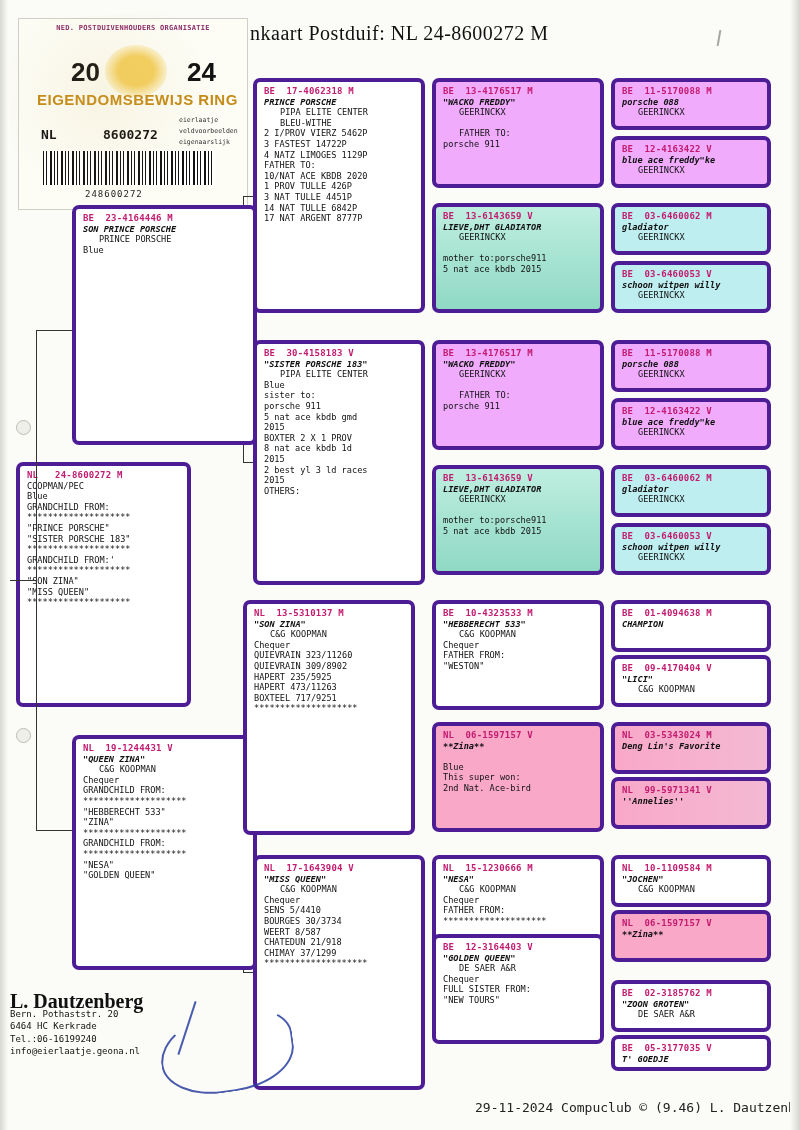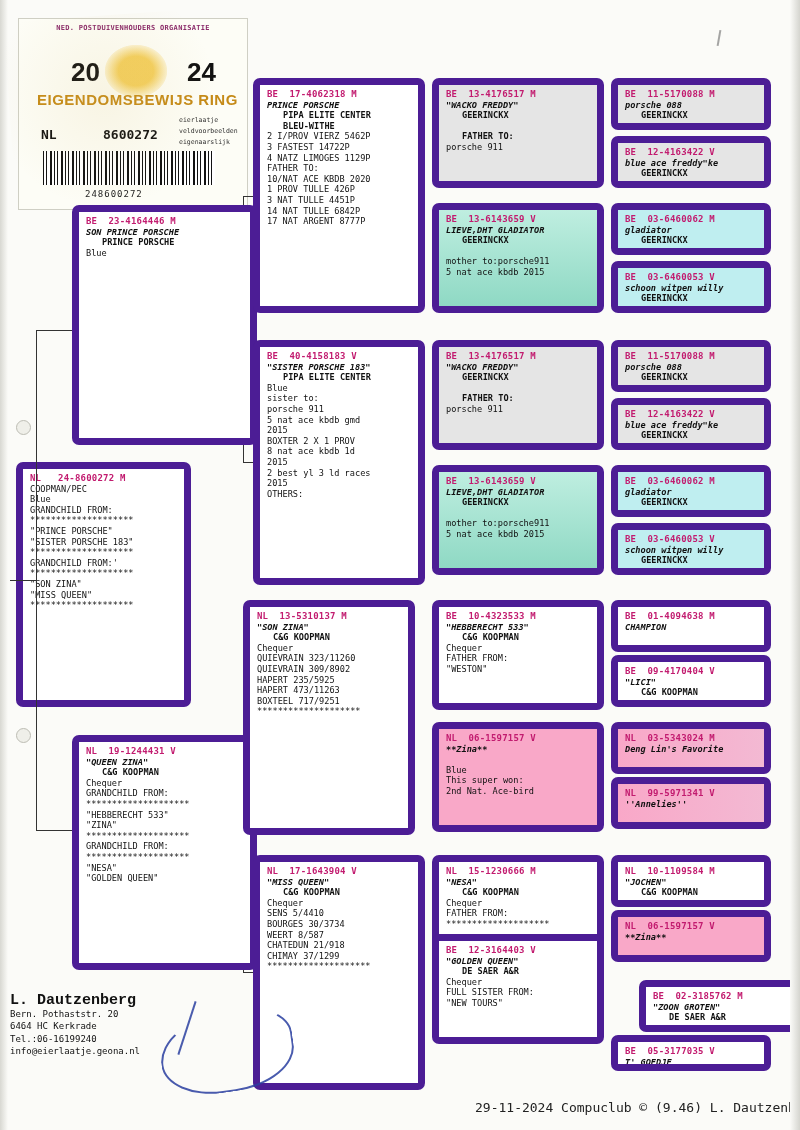--- a/index.html
+++ b/index.html
@@ -67,49 +67,49 @@
   }
   .watermark{
     position:absolute;left:10px;top:14px;width:240px;height:200px;
     border:0;transform:rotate(-4deg);
     background:radial-gradient(circle at 40% 40%, rgba(210,180,90,.12), rgba(255,255,255,0) 60%);
     pointer-events:none;
   }
   
   .box{
     position:absolute;box-sizing:border-box;
-    border:7px solid #4c1d95;border-radius:7px;
+    border:4px solid #4c1d95;border-radius:7px;
     padding:4px 6px 4px 7px;
     font-size:8.6px;line-height:10.6px;color:#111;
     overflow:hidden;background:#fff;
   }
   .box .hdr{font-weight:bold;font-size:9px;letter-spacing:.2px;white-space:nowrap;}
   .box .hdr .cc{color:#c21b6f;font-weight:bold;}
   .box .hdr .rn{color:#c21b6f;font-weight:bold;}
   .nm{font-style:italic;font-weight:bold;white-space:nowrap;}
-  .bold{font-weight:bold;white-space:nowrap;padding-left:16px;}
+  .bold{font-weight:normal;white-space:nowrap;padding-left:16px;}
   .ln{white-space:nowrap;}
   .w{background:#ffffff;}
-  .yel{background:#e5e5e5;}
+  .yel{background:#f0abfc;}
   .cyan{background:#bfeef0;}
   .pink{background:#f9a8c8;}
   .pinkg{background:linear-gradient(to right,#f9a8c8,#f3b9d3);}
   .tealg{background:linear-gradient(to bottom,#bfeee0,#8fd9c4);}
   
   .ln-h{position:absolute;height:1px;background:#333;}
   .ln-v{position:absolute;width:1px;background:#333;}
   .punch{
     position:absolute;width:13px;height:13px;border:1px solid #bdbdb4;border-radius:50%;
     background:#efefe9;
   }
   
   .foot{
     position:absolute;left:10px;top:995px;font-size:9px;line-height:12.5px;color:#111;
   }
-  .foot .fname{font-family:Liberation Mono, monospace;font-size:15px;font-weight:bold;}
+  .foot .fname{font-family:Liberation Serif, serif;font-size:20px;font-weight:bold;}
   .footright{
     position:absolute;left:475px;top:1100px;font-size:13px;color:#222;white-space:nowrap;
   }
   .scribble{
     position:absolute;left:160px;top:1010px;width:130px;height:78px;
     border:2px solid #2a3fa0;border-radius:60% 40% 50% 45%;
     transform:rotate(-8deg);opacity:.85;border-top-color:transparent;
   }
   .scribble2{
     position:absolute;left:186px;top:1000px;width:2px;height:56px;background:#2a3fa0;
@@ -118,20 +118,21 @@
   .pen-tick{
     position:absolute;left:718px;top:30px;width:2px;height:16px;background:#6b6b6b;opacity:.6;
     transform:rotate(10deg);
   }
 </style>
 </head>
 <body>
 
 <div id="sheet">
 
+  <div class="title">nkaart Postduif: NL  24-8600272 M</div>
   <div class="pen-tick"></div>
 
   <div class="ringcard">
     <div class="ring-logo"></div>
     <div class="ring-top">NED. POSTDUIVENHOUDERS ORGANISATIE</div>
     <div class="ring-year ring-y1">20</div>
     <div class="ring-year ring-y2">24</div>
     <div class="ring-em">EIGENDOMSBEWIJS RING</div>
     <div class="ring-nl">NL</div>
     <div class="ring-num">8600272</div>
@@ -200,21 +201,21 @@
         <div class="ln">3 FASTEST 14722P</div>
         <div class="ln">4 NATZ LIMOGES 1129P</div>
         <div class="ln">FATHER TO:</div>
         <div class="ln">10/NAT ACE KBDB 2020</div>
         <div class="ln">1 PROV TULLE 426P</div>
         <div class="ln">3 NAT TULLE 4451P</div>
         <div class="ln">14 NAT TULLE 6842P</div>
         <div class="ln">17 NAT ARGENT 8777P</div>
       </div>
       <div class="box w" style="left: 253px; top: 340px; width: 172px; height: 245px;">
-        <div class="hdr"><span class="cc">BE</span>&nbsp;&nbsp;<span class="rn">40-4158183 V</span></div>
+        <div class="hdr"><span class="cc">BE</span>&nbsp;&nbsp;<span class="rn">30-4158183 V</span></div>
         <div class="nm">"SISTER PORSCHE 183"</div>
         <div class="bold">PIPA ELITE CENTER</div>
         <div class="ln">Blue</div>
         <div class="ln">sister to:</div>
         <div class="ln">porsche 911</div>
         <div class="ln">5 nat ace kbdb gmd</div>
         <div class="ln">2015</div>
         <div class="ln">BOXTER 2 X 1 PROV</div>
         <div class="ln">8 nat ace kbdb 1d</div>
         <div class="ln">2015</div>
@@ -384,21 +385,21 @@
       </div>
       <div class="box w" style="left: 611px; top: 855px; width: 160px; height: 52px;">
         <div class="hdr"><span class="cc">NL</span>&nbsp;&nbsp;<span class="rn">10-1109584 M</span></div>
         <div class="nm">"JOCHEN"</div>
         <div class="bold">C&amp;G KOOPMAN</div>
       </div>
       <div class="box pink" style="left: 611px; top: 910px; width: 160px; height: 52px;">
         <div class="hdr"><span class="cc">NL</span>&nbsp;&nbsp;<span class="rn">06-1597157 V</span></div>
         <div class="nm">**Zina**</div>
       </div>
-      <div class="box w" style="left: 639px; top: 980px; width: 160px; height: 52px;">
+      <div class="box w" style="left: 611px; top: 980px; width: 160px; height: 52px;">
         <div class="hdr"><span class="cc">BE</span>&nbsp;&nbsp;<span class="rn">02-3185762 M</span></div>
         <div class="nm">"ZOON GROTEN"</div>
         <div class="bold">DE SAER A&amp;R</div>
       </div>
       <div class="box w" style="left: 611px; top: 1035px; width: 160px; height: 36px;">
         <div class="hdr"><span class="cc">BE</span>&nbsp;&nbsp;<span class="rn">05-3177035 V</span></div>
         <div class="nm">T' GOEDJE</div>
       </div>
     </div>
 

